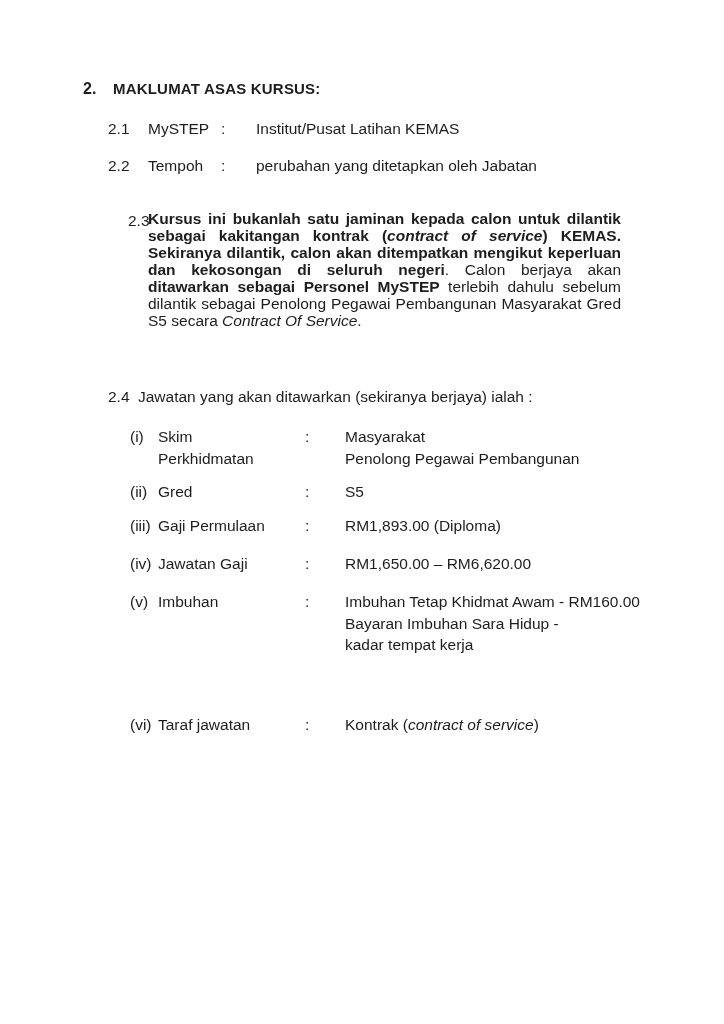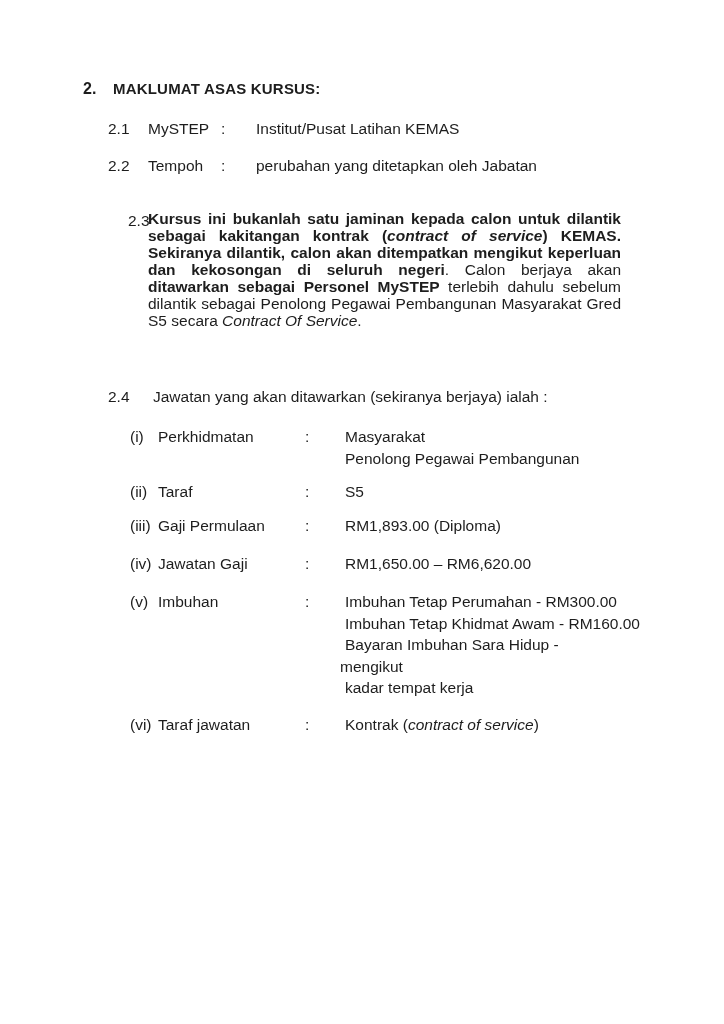--- a/index.html
+++ b/index.html
@@ -38,21 +38,21 @@
   #para-2-3 .p-body {
     left: 148px;
     width: 473px;
     text-align: justify;
     line-height: 17px;
   }
 
   
   #para-2-4 { top: 386px; left: 0; width: 100%; }
   #para-2-4 .p-num  { left: 108px; }
-  #para-2-4 .p-text { left: 153px; }
+  #para-2-4 .p-text { left: 138px; }
 
   
   .item { position: absolute; left: 0; width: 100%; }
   .item .inum   { position: absolute; left: 130px; }
   .item .ilabel { position: absolute; left: 158px; width: 142px; }
   .item .icolon { position: absolute; left: 305px; }
   .item .ivalue { position: absolute; left: 345px; width: 340px; }
   .item .vline.outdent { margin-left: -5px; }
 </style>
 </head>
@@ -90,32 +90,33 @@
 
   <div class="abs" id="para-2-4">
     <span class="abs p-num">2.4</span>
     <div class="abs p-text">Jawatan yang akan ditawarkan (sekiranya berjaya) ialah :</div>
   </div>
 
   <div>
       <div class="item" style="top: 426px;">
         <span class="inum">(i)</span>
         <div class="ilabel">
+          <div>Skim</div>
           <div>Perkhidmatan</div>
         </div>
         <span class="icolon">:</span>
         <div class="ivalue">
           <div class="vline"><span>Masyarakat</span></div>
           <div class="vline"><span>Penolong Pegawai Pembangunan</span></div>
         </div>
       </div>
       <div class="item" style="top: 481px;">
         <span class="inum">(ii)</span>
         <div class="ilabel">
-          <div>Taraf</div>
+          <div>Gred</div>
         </div>
         <span class="icolon">:</span>
         <div class="ivalue">
           <div class="vline"><span>S5</span></div>
         </div>
       </div>
       <div class="item" style="top: 515px;">
         <span class="inum">(iii)</span>
         <div class="ilabel">
           <div>Gaji Permulaan</div>
@@ -135,24 +136,22 @@
           <div class="vline"><span>RM1,650.00 – RM6,620.00</span></div>
         </div>
       </div>
       <div class="item" style="top: 591px;">
         <span class="inum">(v)</span>
         <div class="ilabel">
           <div>Imbuhan</div>
         </div>
         <span class="icolon">:</span>
         <div class="ivalue">
-          <div class="vline"><span>Imbuhan Tetap Perumahan - RM300.00</span></div>
           <div class="vline"><span>Imbuhan Tetap Khidmat Awam - RM160.00</span></div>
           <div class="vline"><span>Bayaran Imbuhan Sara Hidup -</span></div>
-          <div class="vline outdent"><span>mengikut</span></div>
           <div class="vline"><span>kadar tempat kerja</span></div>
         </div>
       </div>
       <div class="item" style="top: 714px;">
         <span class="inum">(vi)</span>
         <div class="ilabel">
           <div>Taraf jawatan</div>
         </div>
         <span class="icolon">:</span>
         <div class="ivalue">

